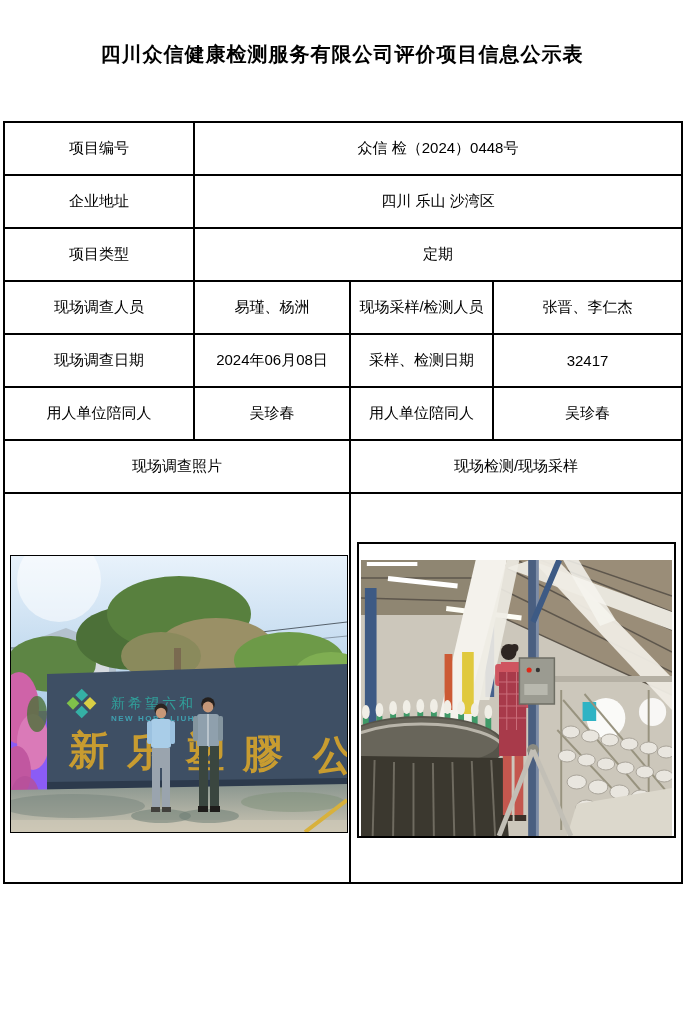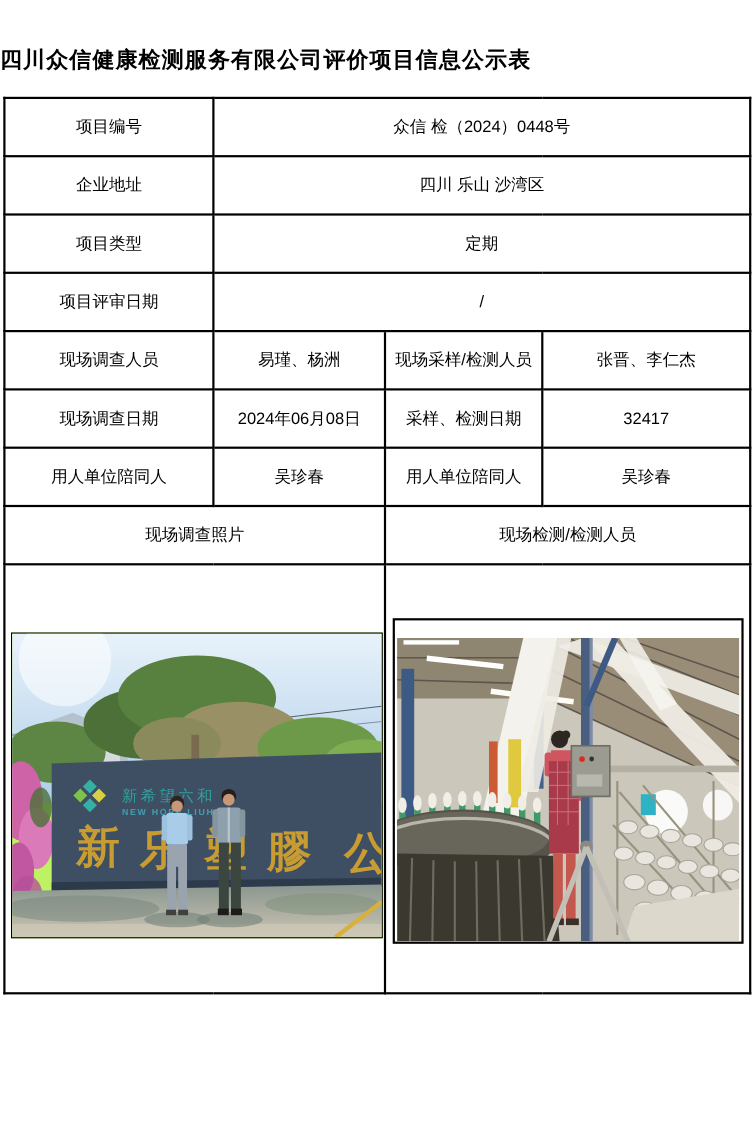--- a/index.html
+++ b/index.html
@@ -4,36 +4,36 @@
 <style>
   * { margin:0; padding:0; box-sizing:border-box; }
   html,body { background:#ffffff; }
   body {
     width:684px; height:1028px; position:relative; overflow:hidden;
     font-family:"Liberation Sans", sans-serif; color:#000;
   }
   .page { position:absolute; inset:0; background:#fff; }
   .doc-title {
     position:absolute; top:41px; left:0; width:100%;
-    font-size:20px; font-weight:bold; letter-spacing:1px;
+    text-align:center; font-size:20px; font-weight:bold; letter-spacing:1px;
   }
   table.info-table {
-    position:absolute; left:3px; top:88px; width:678px;
+    position:absolute; left:3px; top:121px; width:678px;
     border-collapse:collapse; table-layout:fixed;
   }
   table.info-table td {
     border:2px solid #000; text-align:center; vertical-align:middle;
     font-size:15px; padding:0 4px; overflow:hidden; white-space:nowrap;
   }
   tr.r  { height:53px; }
   tr.photo-row { height:390px; }
   td.photo-cell { vertical-align:top; padding:0; }
   .photoL-wrap {
     margin:11px 0 0 1px; width:338px; height:278px;
-    border:1px solid #000; background:#bef264; overflow:hidden;
+    border:1px solid #000; background:#8b5cf6; overflow:hidden;
   }
   .photoR-frame {
     margin:3px 1px 0 2px; height:296px; border:2px solid #000;
     background:#fff; padding:16px 2px 0 2px; overflow:hidden;
   }
   .photoL-wrap svg, .photoR-frame svg { display:block; }
   svg text { user-select:none; }
   .gold-char { font-family:"DejaVu Serif", serif; font-weight:bold; }
 </style>
 </head>
@@ -57,24 +57,20 @@
       <td colspan="3">众信 检（2024）0448号</td>
     </tr>
     <tr class="r">
       <td>企业地址</td>
       <td colspan="3">四川 乐山 沙湾区</td>
     </tr>
     <tr class="r">
       <td>项目类型</td>
       <td colspan="3">定期</td>
     </tr>
-    <tr class="r">
-      <td>项目评审日期</td>
-      <td colspan="3">/</td>
-    </tr>
 
     <tr class="r">
       <td>现场调查人员</td>
       <td>易瑾、杨洲</td>
       <td>现场采样/检测人员</td>
       <td>张晋、李仁杰</td>
     </tr>
     <tr class="r">
       <td>现场调查日期</td>
       <td>2024年06月08日</td>
@@ -83,21 +79,21 @@
     </tr>
     <tr class="r">
       <td>用人单位陪同人</td>
       <td>吴珍春</td>
       <td>用人单位陪同人</td>
       <td>吴珍春</td>
     </tr>
 
     <tr class="r">
       <td colspan="2">现场调查照片</td>
-      <td colspan="2">现场检测/检测人员</td>
+      <td colspan="2">现场检测/现场采样</td>
     </tr>
 
     <tr class="photo-row">
 
       <td class="photo-cell" colspan="2">
         <div class="photoL-wrap">
           <svg width="336" height="276" viewBox="0 0 336 276" preserveAspectRatio="none">
             <defs>
               <linearGradient id="sky" x1="0" y1="0" x2="0" y2="1">
                 <stop offset="0" stop-color="#e8f2fb"></stop>

